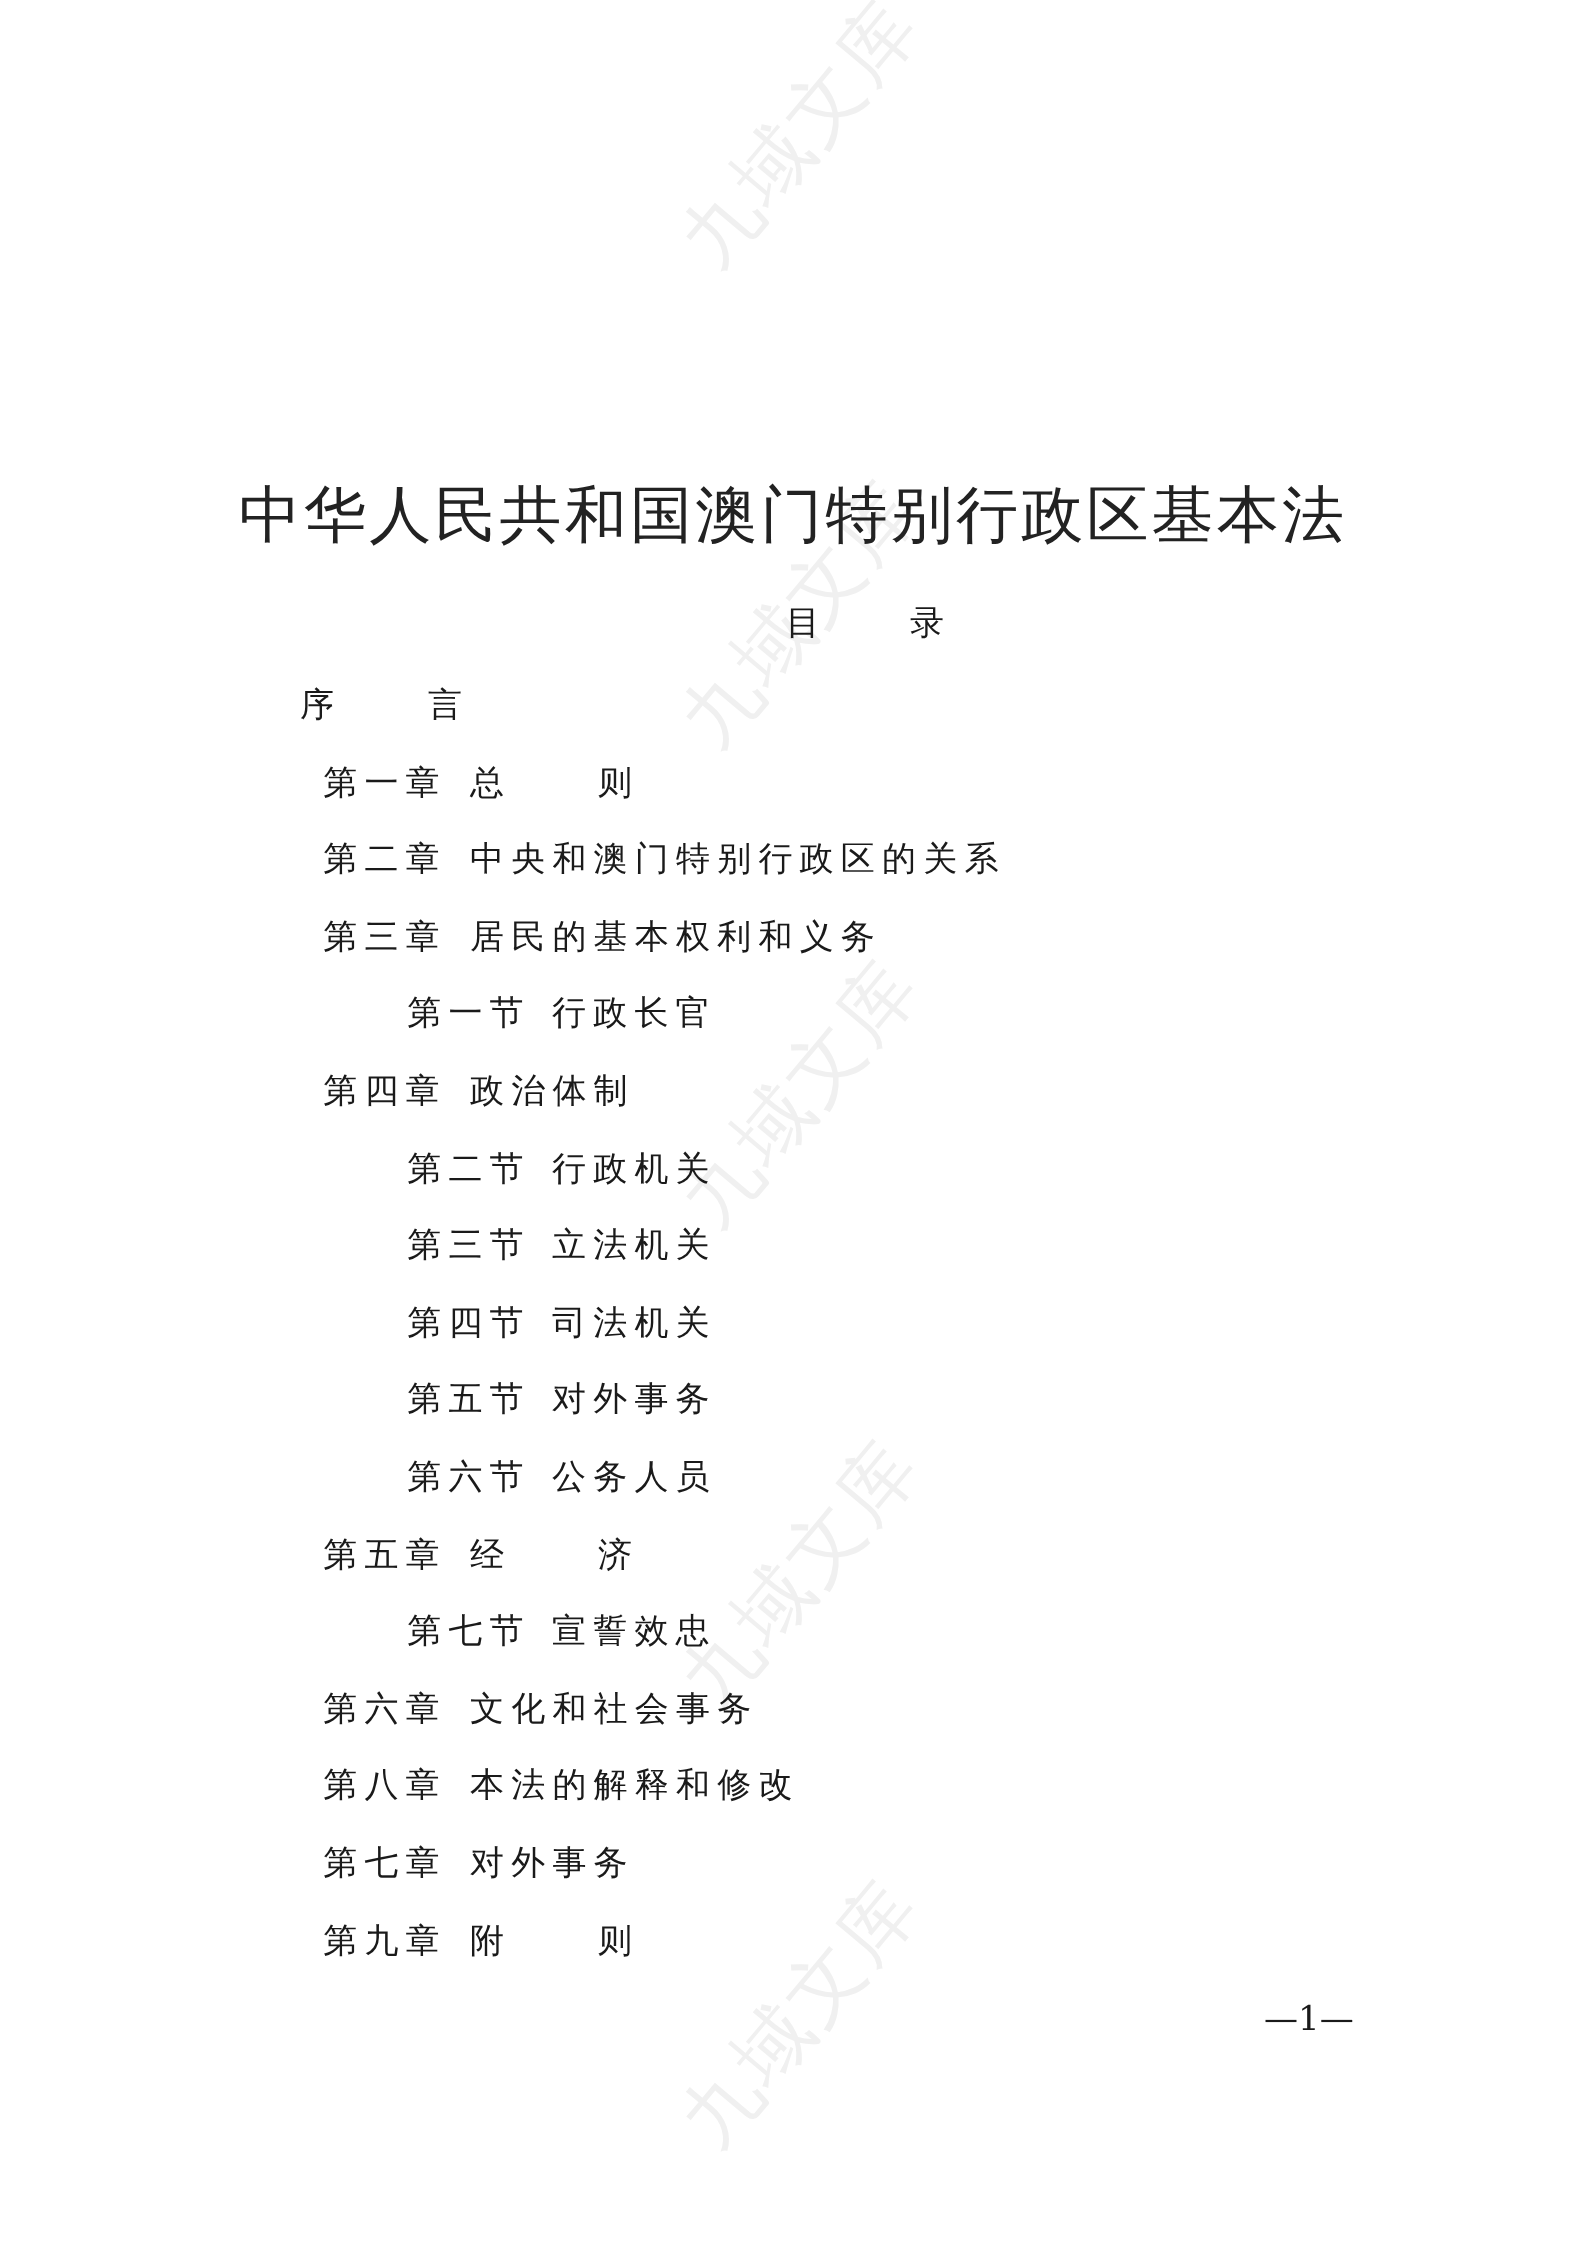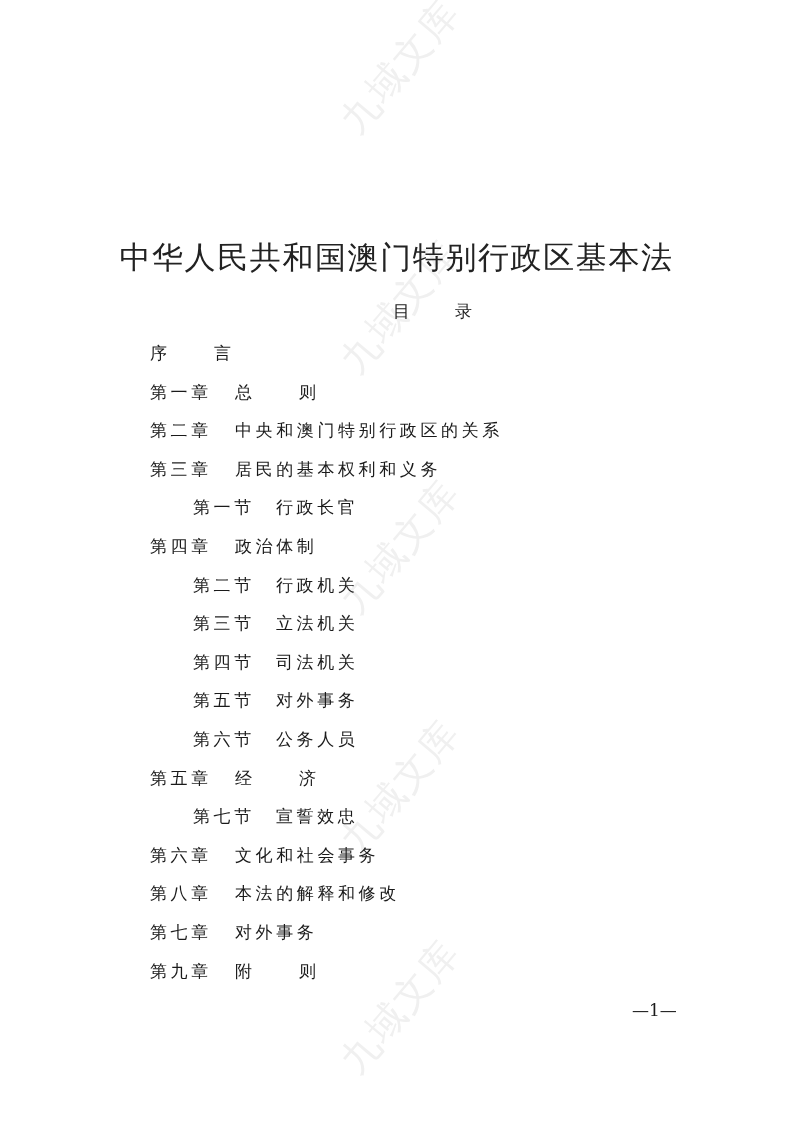--- a/index.html
+++ b/index.html
@@ -67,20 +67,21 @@
   .toc-row {
     height: 38.6px;
     line-height: 24px;
     font-size: 17px;
     white-space: nowrap;
     letter-spacing: 3.6px;
   }
   .toc-row .num {
     display: inline-block;
     width: 85px;
+    text-align: center;
   }
   .toc-row.section { padding-left: 43px; }
   .toc-row.section .num { width: 83px; }
   .toc-row .spaced-a { display: inline-block; width: 64px; }
   .toc-row .preface-a { display: inline-block; width: 64px; }
   .page-number {
     position: absolute;
     top: 1000px;
     left: 632px;
     font-size: 17px;

